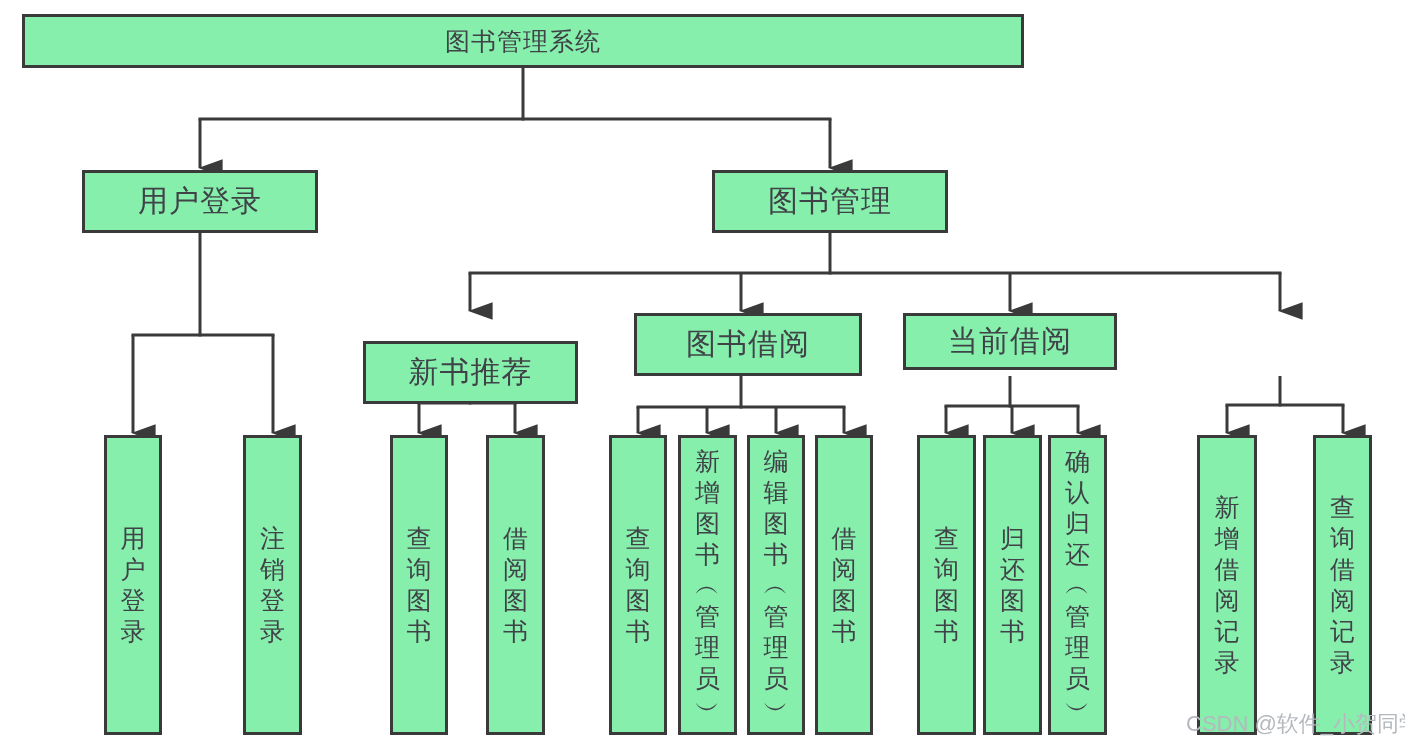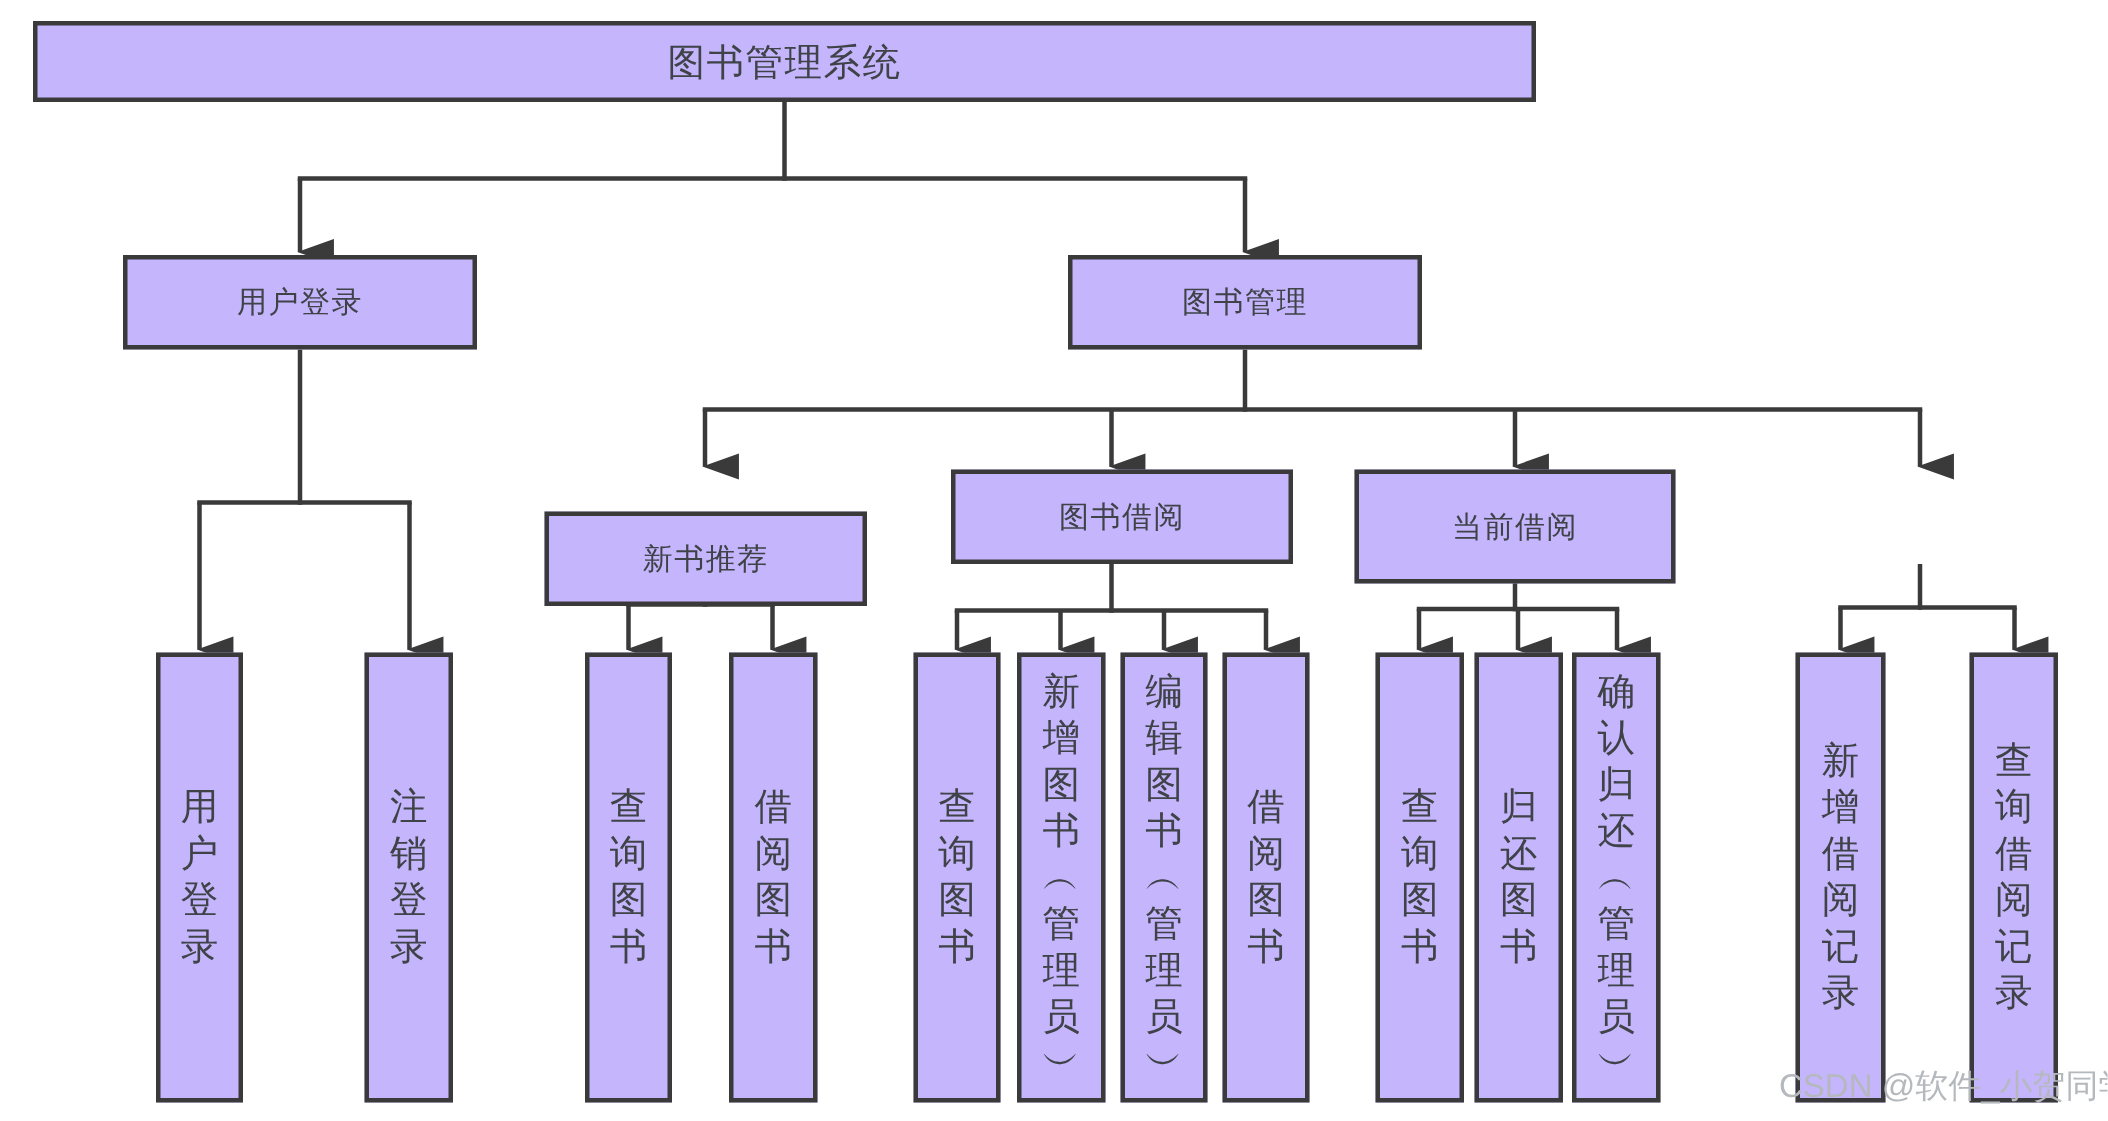--- a/index.html
+++ b/index.html
@@ -6,25 +6,25 @@
   body{
     width:1405px;height:747px;position:relative;overflow:hidden;
     background:var(--bg,#ffffff);
     font-family:"Liberation Sans","DejaVu Sans",sans-serif;
     color:var(--text,#3f4348);
   }
   #stage{position:absolute;inset:0;width:1405px;height:747px;}
   svg.connectors{position:absolute;left:0;top:0;z-index:1;}
   .node{
     position:absolute;z-index:2;box-sizing:border-box;
-    background:#c4b5fd;border:3px solid var(--line,#3a3a3a);
+    background:#86efac;border:3px solid var(--line,#3a3a3a);
     display:flex;align-items:center;justify-content:center;
     text-align:right;
   }
-  .hbox{font-size:20px;letter-spacing:1px;}
+  .hbox{font-size:30px;letter-spacing:1px;}
   .hbox.root{font-size:25px;}
   .vbox{
     font-size:25px;line-height:31px;white-space:pre-line;
     letter-spacing:0;
   }
   .watermark{
     position:absolute;z-index:3;left:1186px;top:709px;
     font-size:22px;color:var(--watermark,#b5b9be);
     white-space:nowrap;
   }
@@ -79,21 +79,21 @@
     </g>
   </svg>
 
   <div class="node hbox root" style="left:22px;top:14px;width:1002px;height:54px;">图书管理系统</div>
 
   <div class="node hbox" style="left:82px;top:170px;width:236px;height:63px;">用户登录</div>
   <div class="node hbox" style="left:712px;top:170px;width:236px;height:63px;font-family:Liberation Mono, monospace;">图书管理</div>
 
   <div class="node hbox" style="left:363px;top:313px;width:215px;height:63px;margin-top:28px;">新书推荐</div>
   <div class="node hbox" style="left:634px;top:313px;width:228px;height:63px;">图书借阅</div>
-  <div class="node hbox" style="left:903px;top:313px;width:214px;height:76px;">当前借阅</div>
+  <div class="node hbox" style="left:903px;top:313px;width:214px;height:57px;">当前借阅</div>
 
   <div class="node vbox" style="left:104px;top:435px;width:58px;height:300px;">用
 户
 登
 录</div>
   <div class="node vbox" style="left:243px;top:435px;width:59px;height:300px;">注
 销
 登
 录</div>
   <div class="node vbox" style="left:390px;top:435px;width:58px;height:300px;">查

